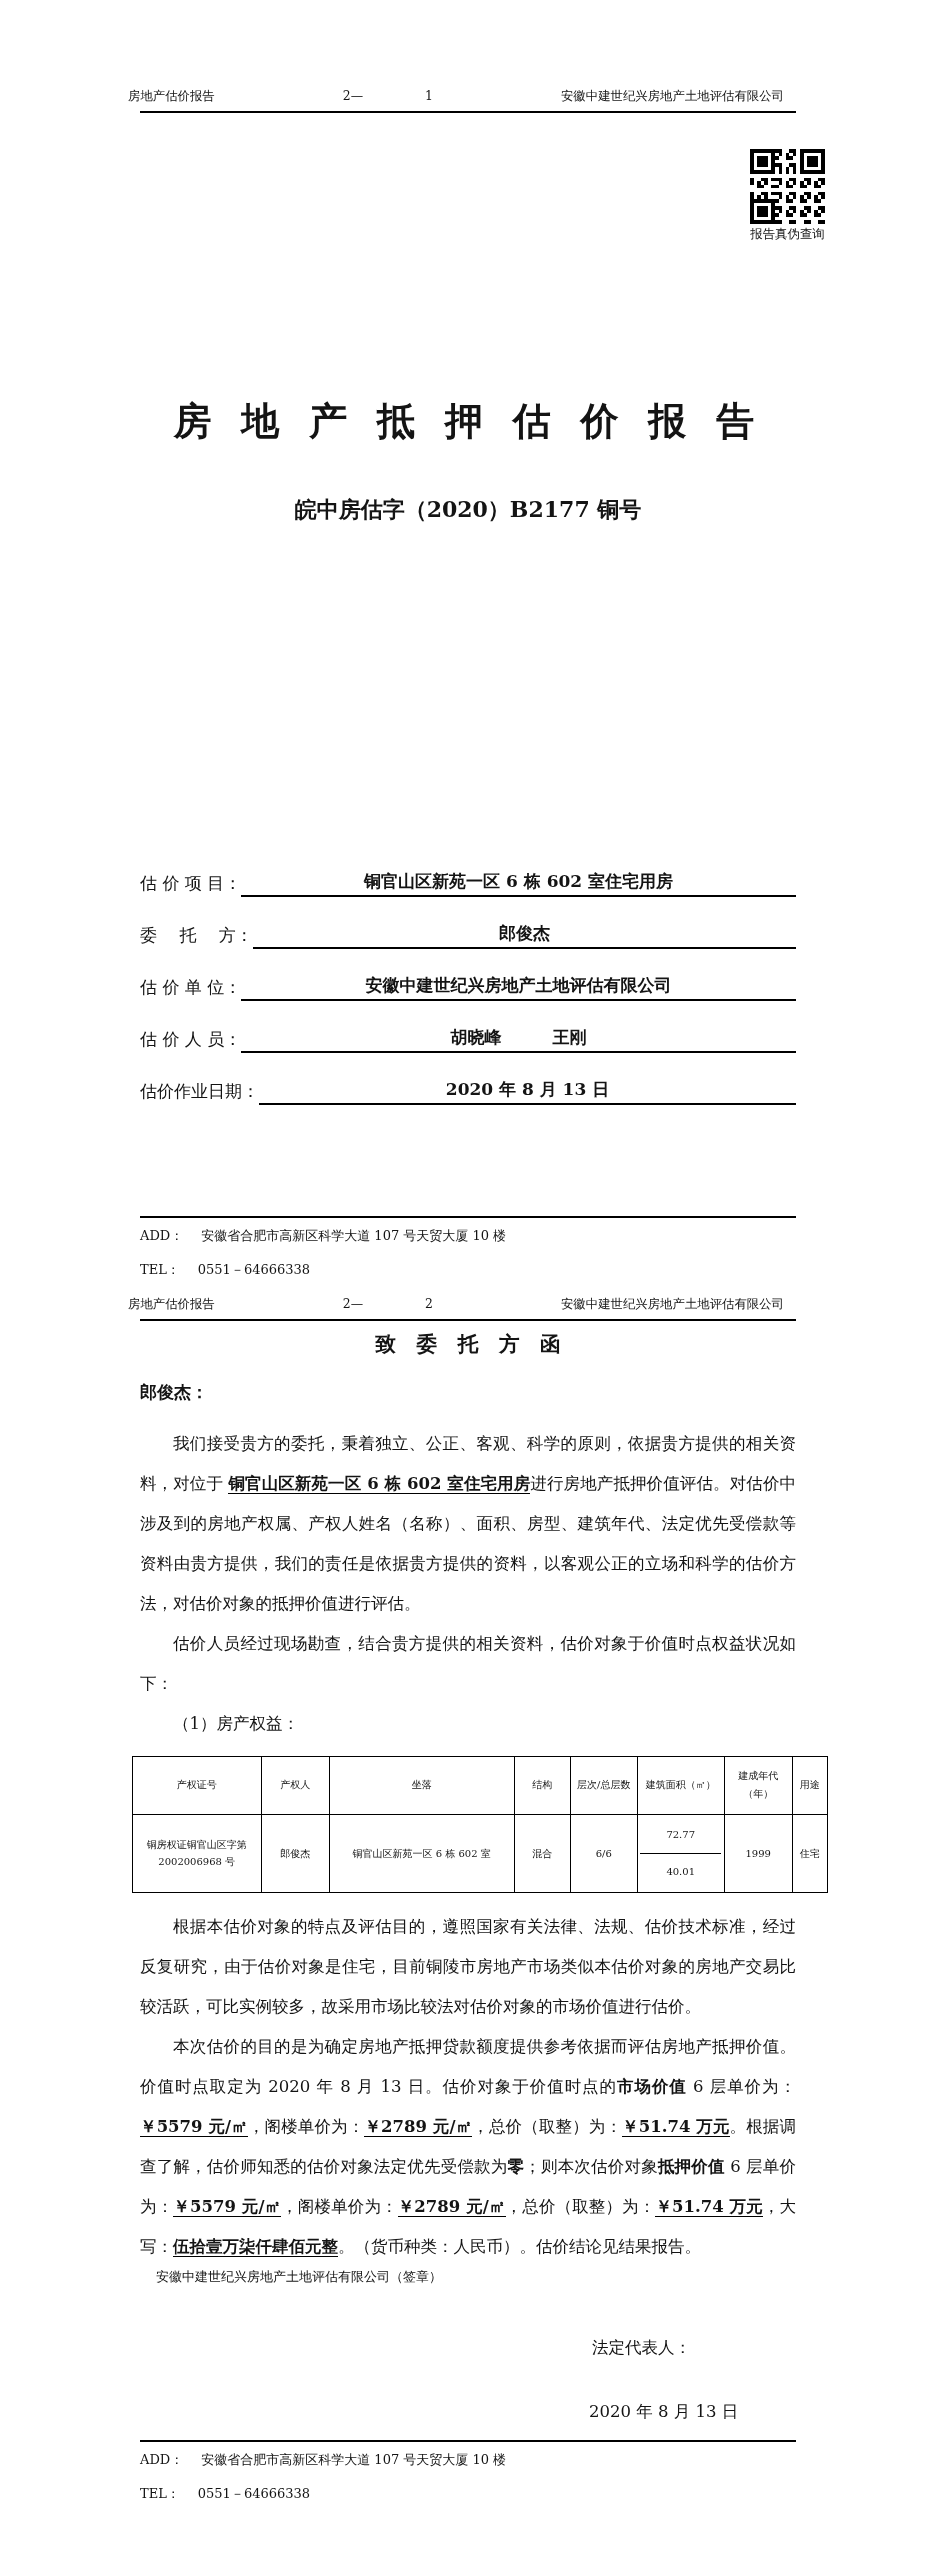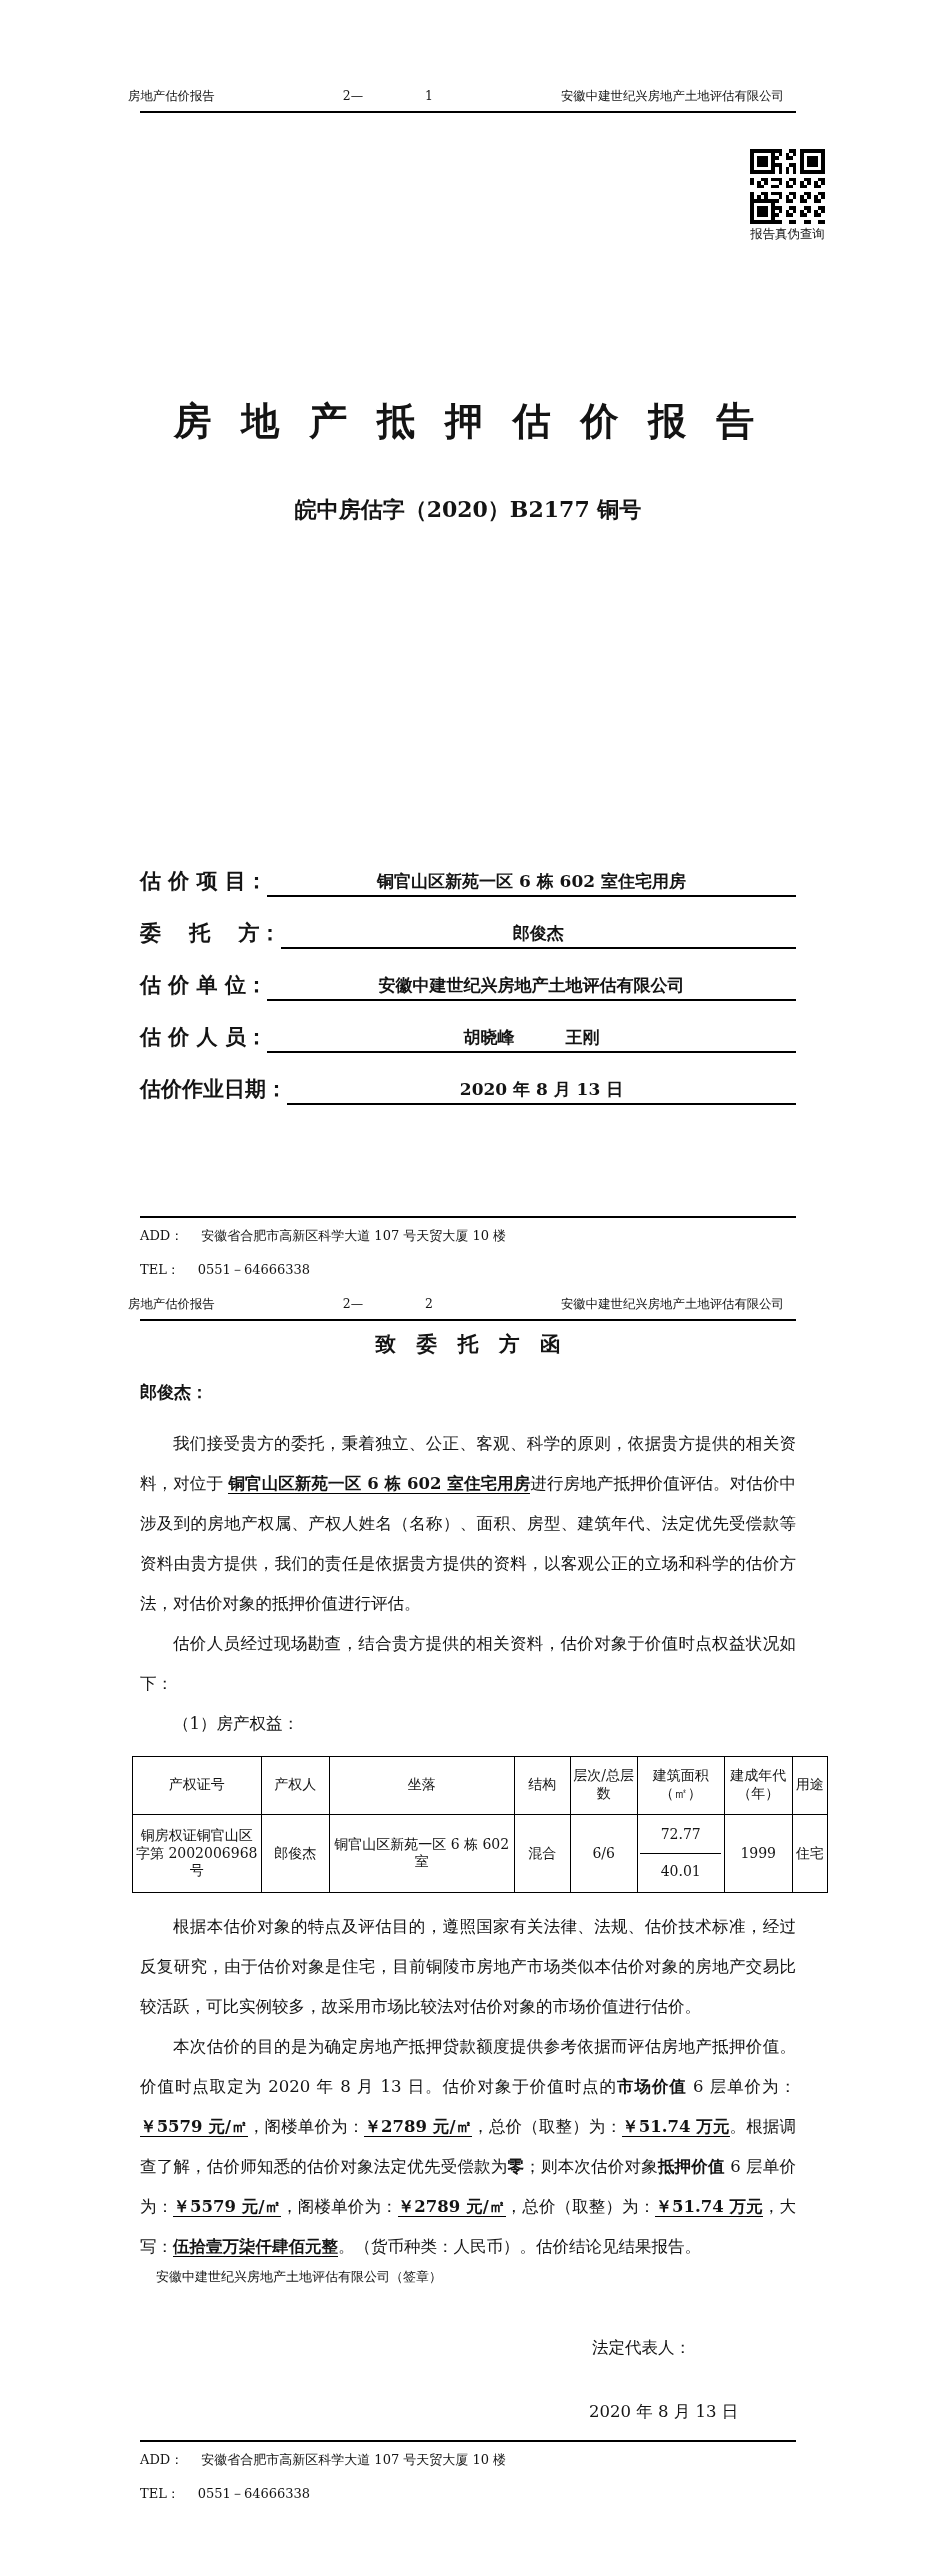--- a/index.html
+++ b/index.html
@@ -20,36 +20,36 @@
   .qr-box{left:750px;top:149px;width:75px;height:75px;display:grid;
     grid-template-columns:repeat(21,1fr);grid-template-rows:repeat(21,1fr);background:#fff;}
   .qr-box i{display:block;}
   .qr-box i.qb{background:#000;}
   .qr-caption{left:738px;top:226px;width:99px;text-align:center;font-size:12.4px;font-weight:normal;}
   
   .main-title{left:0;top:384px;width:936px;text-align:center;font-size:38px;font-weight:bold;letter-spacing:8.3px;margin-top:12px;}
   .doc-no{left:0;top:495px;width:936px;text-align:center;font-size:22px;font-weight:bold;}
   .fields{left:140px;top:862px;width:656px;}
   .field-row{display:flex;align-items:flex-end;height:35px;margin-bottom:17px;}
-  .field-label{font-weight:bold;font-size:21px;white-space:pre;flex:0 0 auto;padding-bottom:2.4px;}
+  .field-label{font-weight:normal;font-size:17px;white-space:pre;flex:0 0 auto;padding-bottom:2.4px;}
   .field-value{flex:1;border-bottom:2.4px solid #000;text-align:center;font-weight:bold;font-size:17px;padding-bottom:2.4px;white-space:pre;}
   
   .foot-line{left:140px;width:656px;font-size:13px;display:flex;}
   .foot-line .f-label{flex:0 0 auto;margin-right:18px;white-space:pre;text-align:right;}
   
   .letter-title{left:0;width:936px;text-align:center;font-size:20.6px;font-weight:bold;}
   .salutation{left:140px;font-size:17px;font-weight:bold;}
   .letter-body{left:140px;top:1424px;width:656px;font-size:16.5px;line-height:40px;text-align:justify;}
   .para{text-indent:33px;margin:0;}
   .item-line{text-indent:33px;}
   .seg-b{font-weight:bold;}
   .seg-u{border-bottom:1.8px solid #000;}
   
   table.rights{border-collapse:collapse;width:696px;margin:11.8px 0 14px -8.3px;table-layout:fixed;
-    font-size:14px;line-height:17.7px;text-align:center;}
+    font-size:10px;line-height:17.7px;text-align:center;}
   table.rights th,table.rights td{border:1.2px solid #000;font-weight:normal;vertical-align:middle;padding:2.4px 2.4px;}
   table.rights th{height:52px;}
   table.rights td{height:72px;}
   td.split-cell{padding:0;}
   .split-top{border-bottom:1.2px solid #000;height:36px;display:flex;align-items:center;justify-content:center;}
   .split-bottom{height:36px;display:flex;align-items:center;justify-content:center;}
   
   .sig-company{left:156px;top:2268px;width:656px;font-size:13px;}
   .legal-rep{left:592px;top:2337px;font-size:16.5px;}
   .sign-date{left:589px;top:2401px;font-size:16.5px;}

